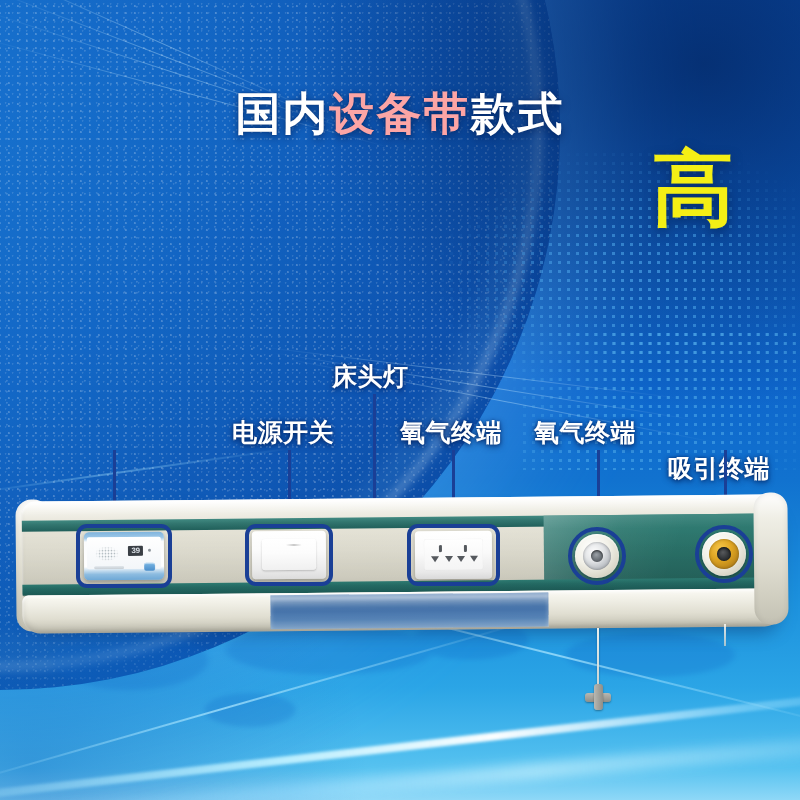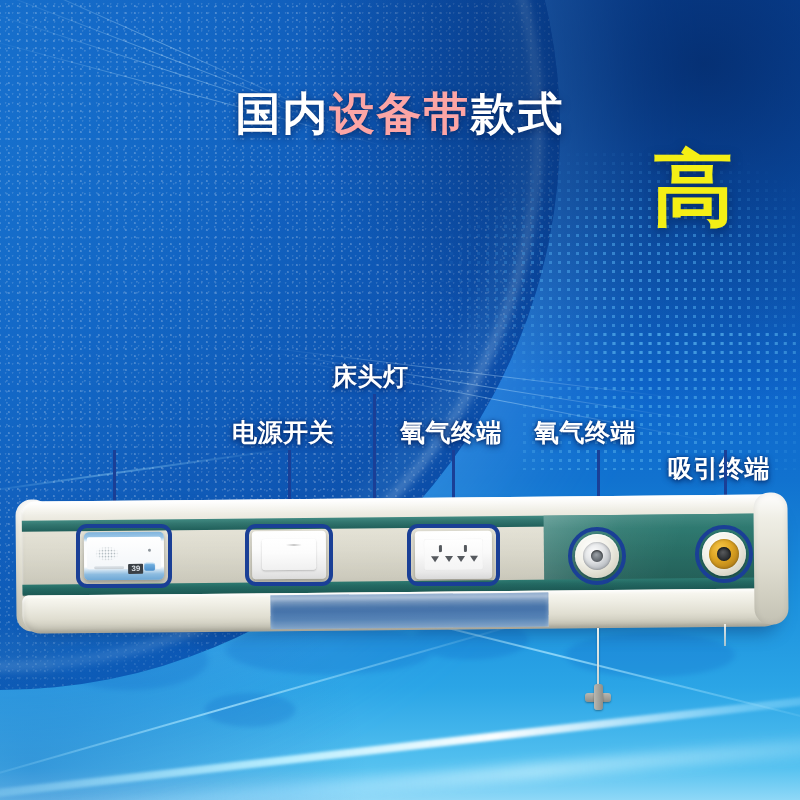--- a/index.html
+++ b/index.html
@@ -256,21 +256,21 @@
     background-size:3px 3px;
     -webkit-mask-image:radial-gradient(ellipse 50% 50% at 50% 50%, #000 60%, transparent 100%);
     mask-image:radial-gradient(ellipse 50% 50% at 50% 50%, #000 60%, transparent 100%);
     opacity:.85;
   }
   .ic-display{
     position:absolute; left:41px; top:9px; width:15px; height:10px;
     background:#3a3f45; border-radius:1px;
     color:#d8dee4; font-size:8px; font-weight:bold;
     font-family:"Liberation Mono", monospace;
-    text-align:center; line-height:10px; letter-spacing:-.5px;margin-top:18px;
+    text-align:center; line-height:10px; letter-spacing:-.5px;
   }
   .ic-dot{ position:absolute; left:61px; top:12px; width:3px; height:3px; border-radius:50%; background:#8e969c; }
   .ic-btn{
     position:absolute; left:57px; top:26px; width:11px; height:8px;
     background:linear-gradient(180deg,#79b6e4,#4a8ecb); border-radius:2px;
     box-shadow:inset 0 1px 1px rgba(255,255,255,.6);
   }
   .ic-slot{
     position:absolute; left:7px; top:29px; width:30px; height:3px;
     background:linear-gradient(180deg,#dfe5ea,#c7ced4); border-radius:2px;

